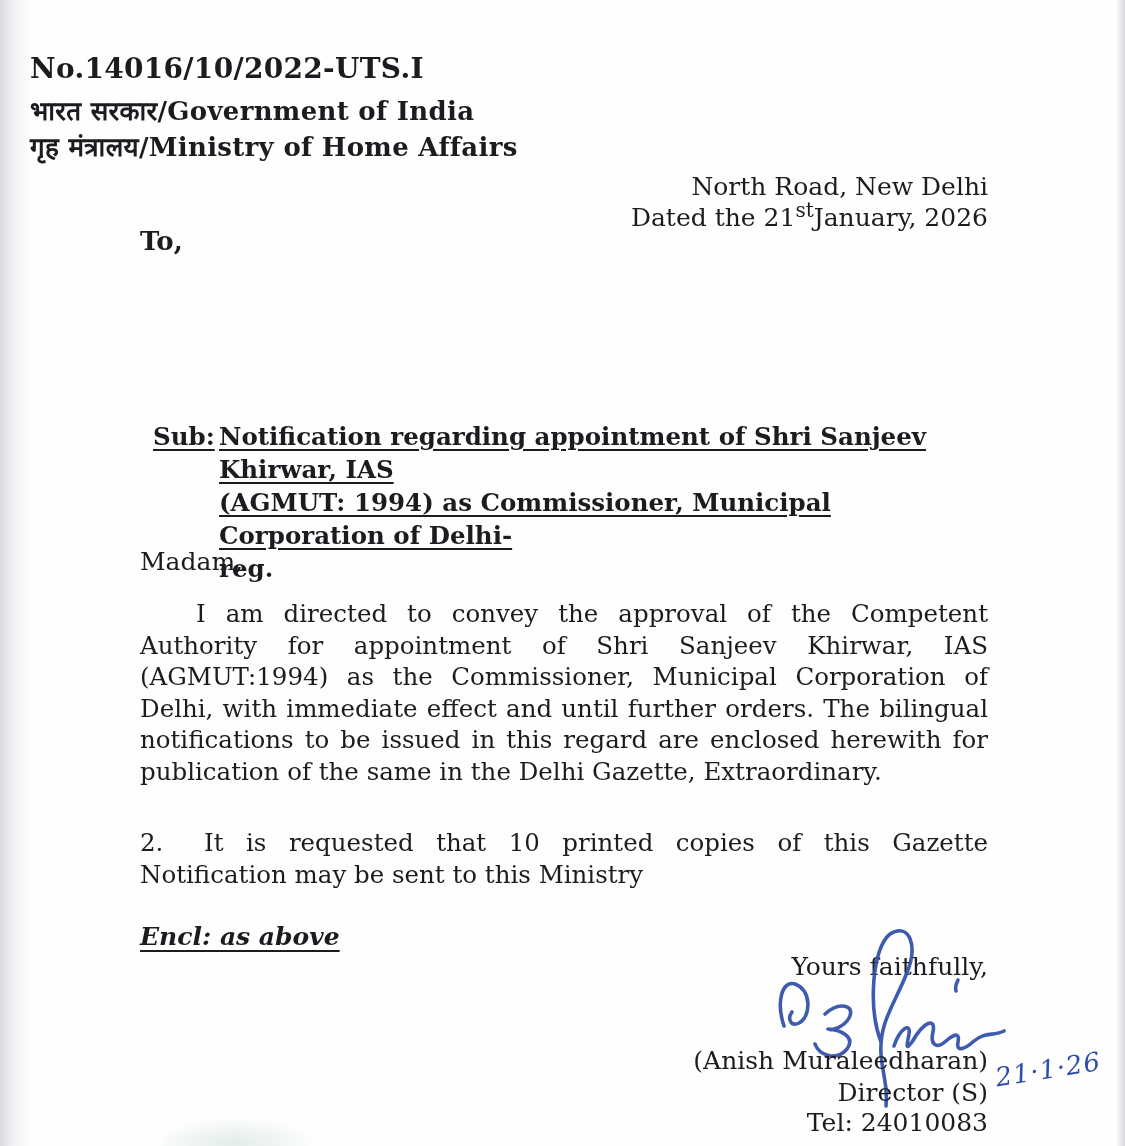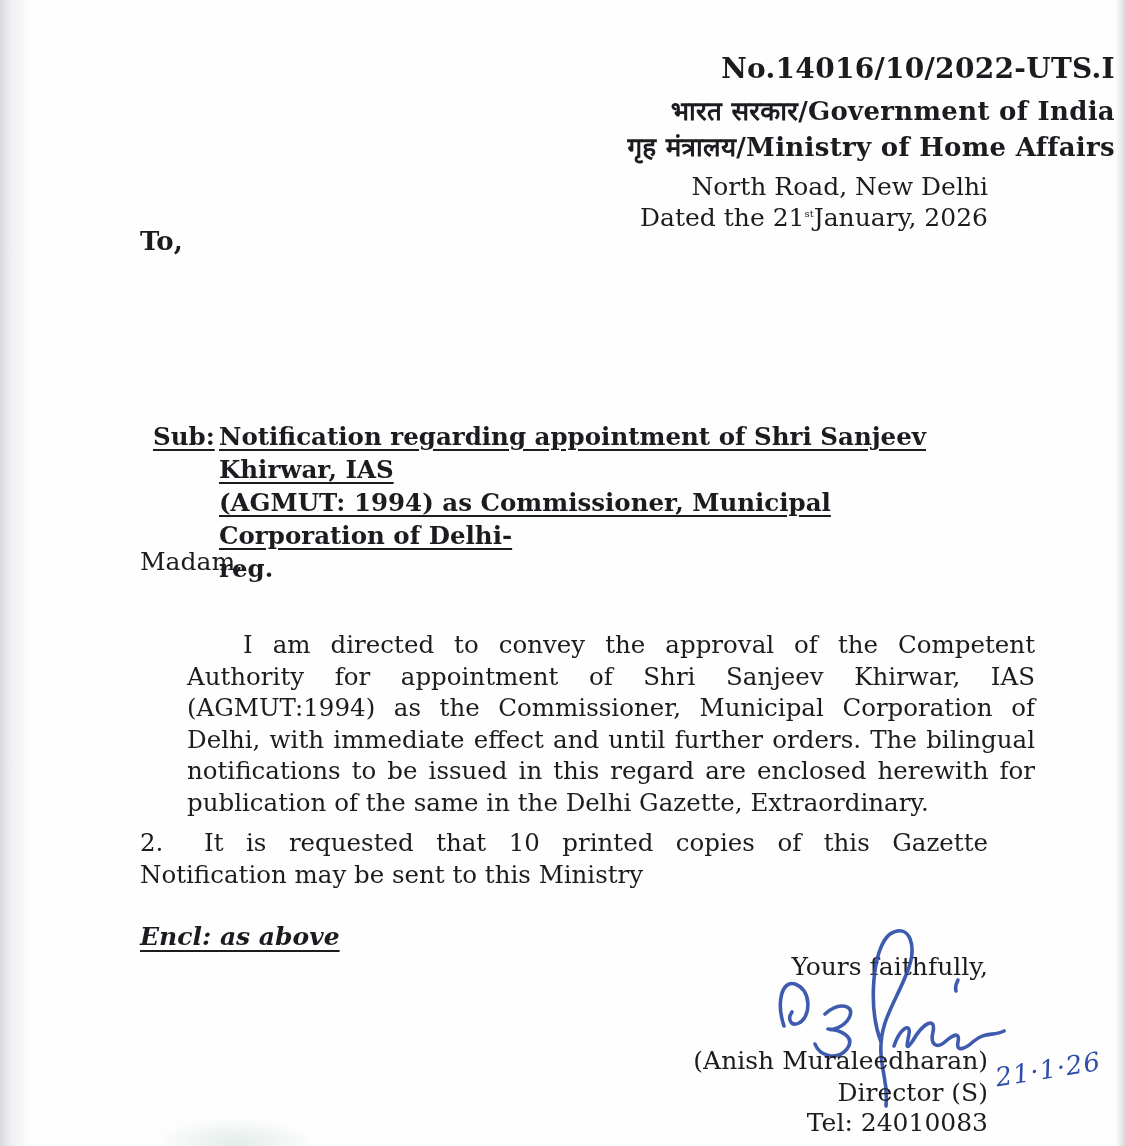--- a/index.html
+++ b/index.html
@@ -27,48 +27,48 @@
   }
   .smudge {
     position: absolute; left: 150px; top: 1118px; width: 170px; height: 50px;
     background: radial-gradient(ellipse at center, rgba(150,185,175,0.28), rgba(150,185,175,0) 70%);
     filter: blur(4px);
   }
 
   .abs { position: absolute; }
 
   .center-head {
-    left: 30px; right: 10px; text-align: right;
+    left: 30px; right: 10px; text-align: left;
     font-weight: bold; letter-spacing: 0.3px;
   }
   .ref-no   { top: 52px;  font-size: 28px; }
   .org1     { top: 92px;  font-size: 26px; }
   .org2     { top: 128px; font-size: 26px; }
 
   .right-line { right: 137px; text-align: right; font-size: 25px; }
   .place-line { top: 172px; }
   .dated-line { top: 203px; }
-  .dated-line sup { font-size: 10px; vertical-align: super; line-height: 0; }
+  .dated-line sup { font-size: 20px; vertical-align: super; line-height: 0; }
   .dated-line .date-rest { margin-left: 0; }
 
   .to-line { left: 140px; top: 226px; font-size: 26px; font-weight: bold; }
 
   .addr { left: 140px; top: 293px; font-size: 25px; line-height: 33px; }
 
   .subject { left: 140px; top: 420px; width: 860px; font-size: 24.5px;
              font-weight: bold; line-height: 33px; display: flex; }
   .subject .sub-label { flex: 0 0 66px; text-decoration: underline; text-underline-offset: 4px; text-decoration-thickness: 2px; margin-left: 13px; }
   .subject .u { text-decoration: underline; text-underline-offset: 4px; text-decoration-thickness: 2px; }
 
   .madam { left: 140px; top: 547px; font-size: 25px; }
 
   .para1 {
-    left: 140px; top: 629px; width: 848px;
+    left: 140px; top: 598px; width: 848px;
     font-size: 24.5px; line-height: 31.5px;
-    text-align: justify; text-indent: 56px; margin-left: 47px;
+    text-align: justify; text-indent: 56px;
   }
   .para2 {
     left: 140px; top: 827px; width: 848px;
     font-size: 24.5px; line-height: 31.5px;
     text-align: justify;
   }
   .para2 .p2num { display: inline-block; width: 64px; text-indent: 0; }
 
   .encl { left: 140px; top: 922px; font-size: 25px; font-style: italic; font-weight: 600;
           text-decoration: underline; text-underline-offset: 5px; }

